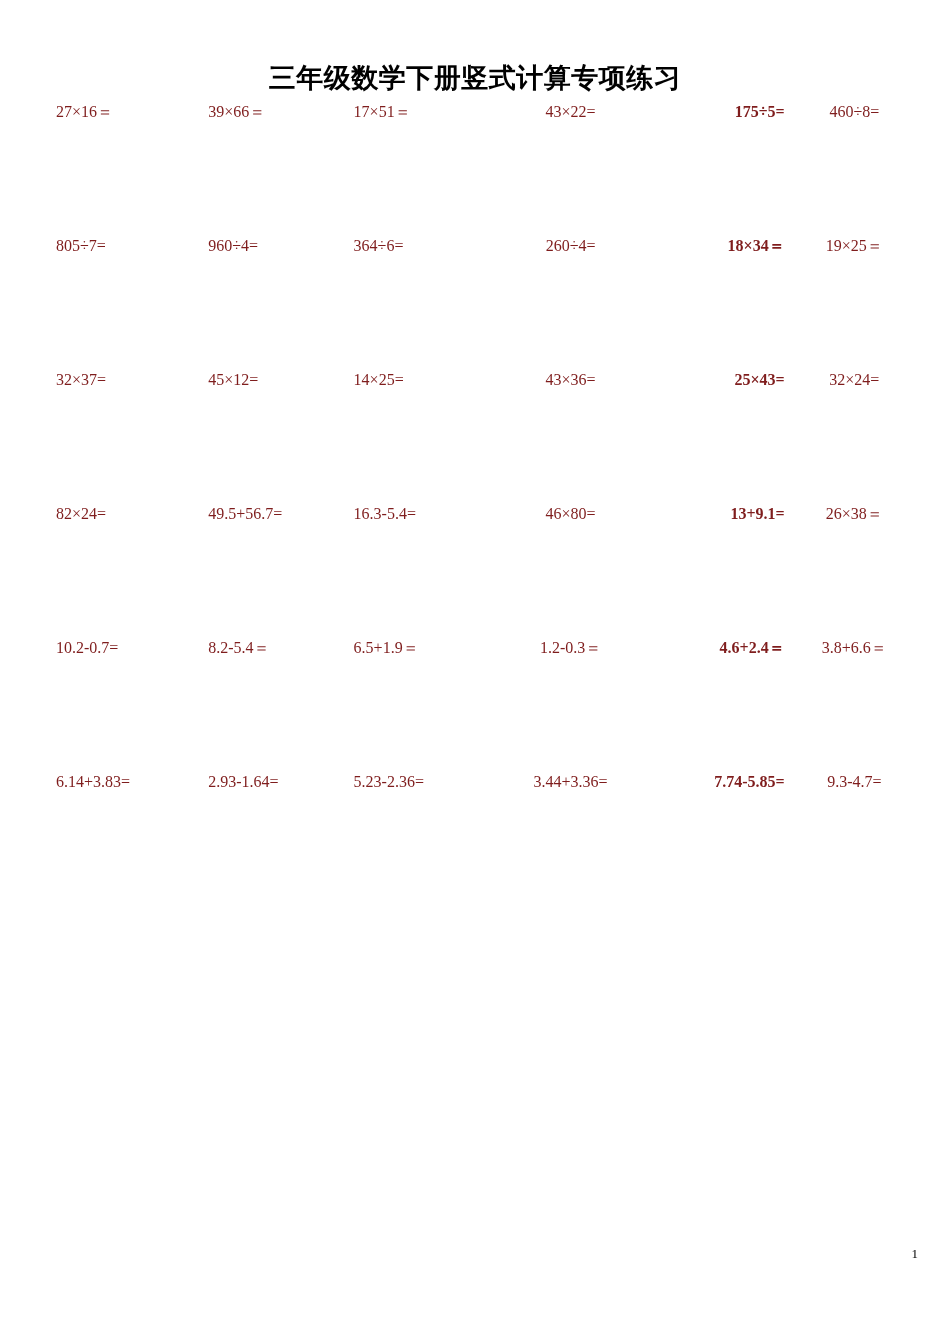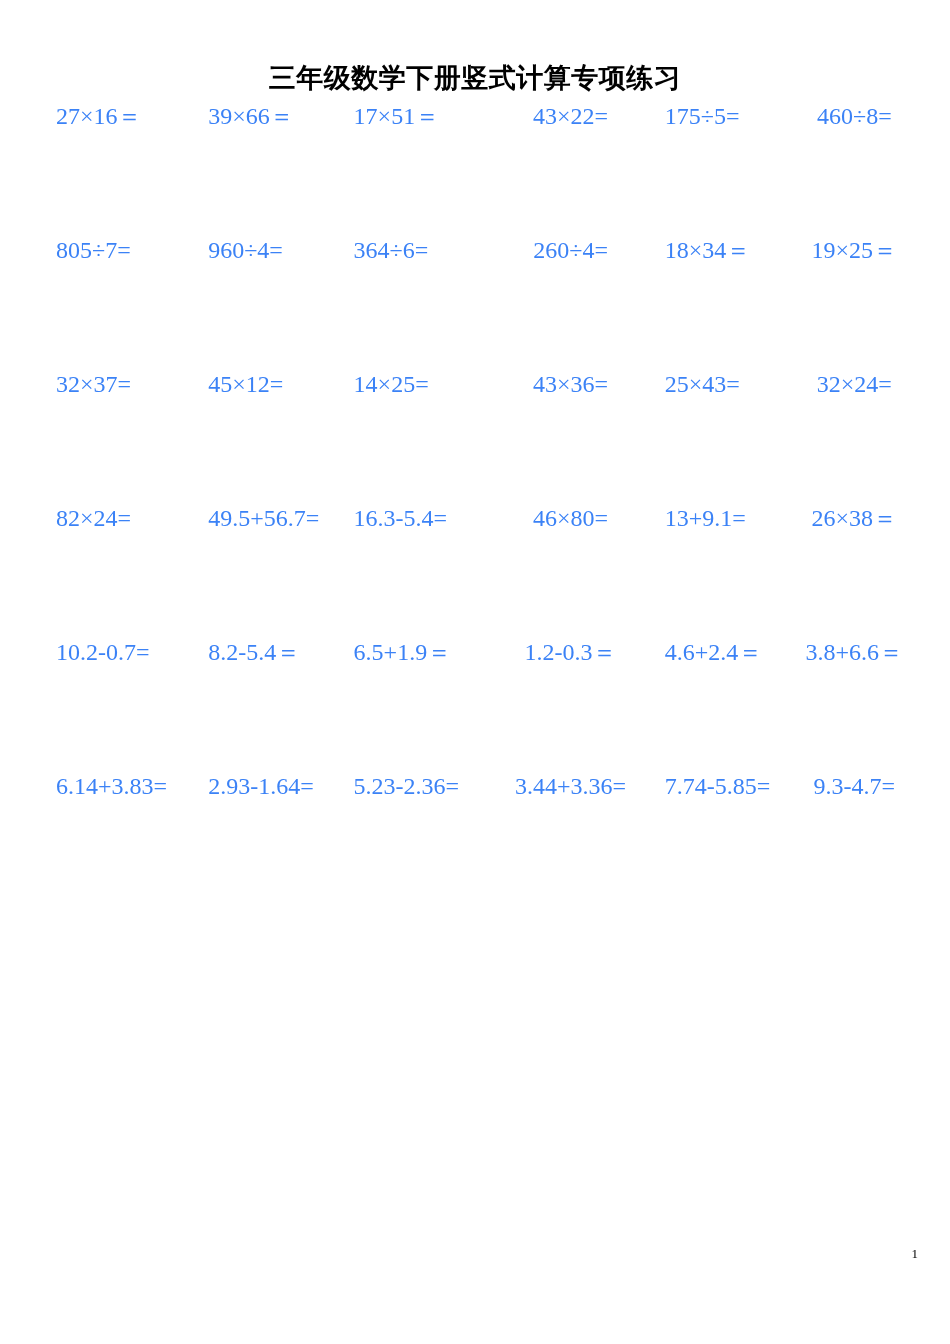--- a/index.html
+++ b/index.html
@@ -46,33 +46,33 @@
   .problem-row {
     display: flex;
     align-items: flex-start;
     height: 134px;
   }
   .problem-row:last-child {
     height: auto;
   }
 
   .problem-cell {
-    font-size: 24px;
+    font-size: 16px;
     line-height: 1.15;
     white-space: nowrap;
-    color: #3b82f6;
+    color: #7f1d1d;
     font-family: "Liberation Serif", "DejaVu Serif", serif;
   }
 
   
   .problem-cell.c0 { width: 152px; text-align: left;   padding-left: 8px; }
   .problem-cell.c1 { width: 150px; text-align: left;   padding-left: 22px; }
   .problem-cell.c2 { width: 148px; text-align: left;   padding-left: 17px; }
   .problem-cell.c3 { width: 150px; text-align: center;   padding-left: 26px; }
-  .problem-cell.c4 { width: 140px; text-align: left;   padding-left: 30px; }
+  .problem-cell.c4 { width: 140px; text-align: right;   padding-left: 30px; font-weight: bold; }
   .problem-cell.c5 { width: 116px; text-align: center;   padding-left: 20px; }
 
   
   .page-number {
     position: absolute;
     right: 32px;
     bottom: 84px;
     font-size: 13px;
     font-family: "Liberation Serif", "DejaVu Serif", serif;
     color: #000000;

